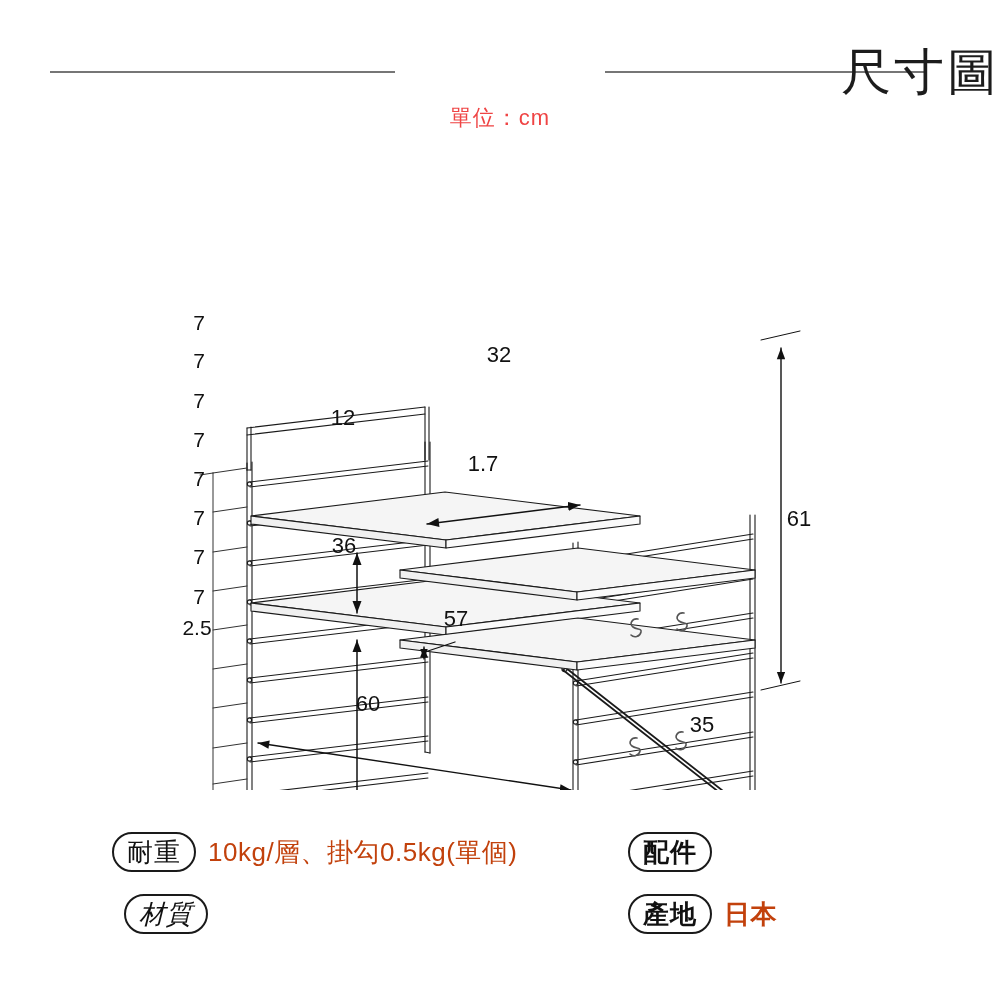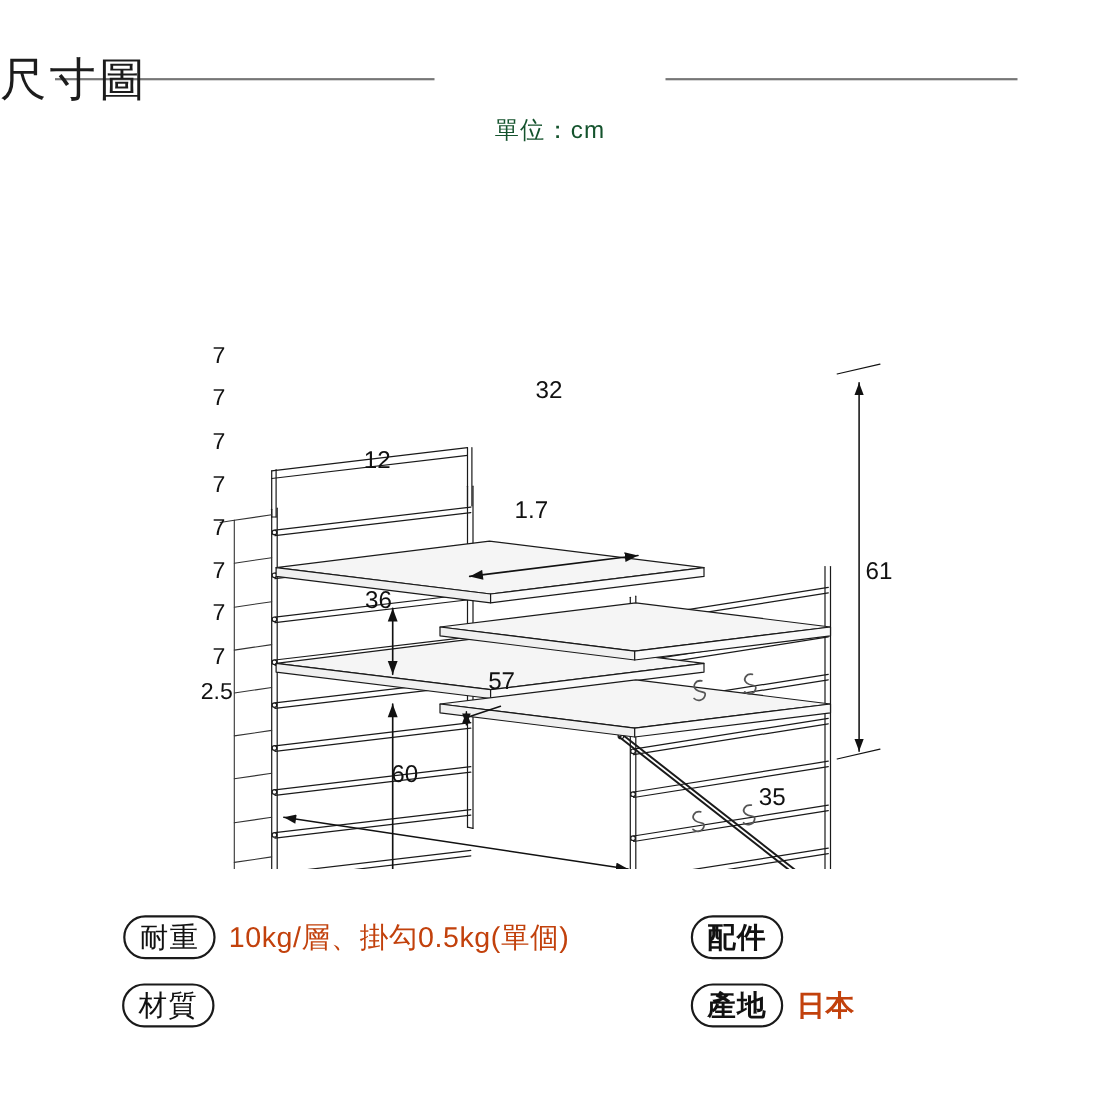--- a/index.html
+++ b/index.html
@@ -31,37 +31,37 @@
     background: #767676;
   }
   #rule-left  { left: 50px;  width: 345px; }
   #rule-right { left: 605px; width: 320px; }
 
   #page-title {
     position: absolute;
     left: 0;
     top: 46px;
     width: 1000px;
-    text-align: left;
-    font-size: 42px;
+    text-align: right;
+    font-size: 50px;
     line-height: 52px;
     letter-spacing: 3px;
     font-weight: 400;
     color: #1c1c1c;
   }
   #unit-label {
     position: absolute;
     left: 0;
     top: 104px;
     width: 1000px;
     text-align: center;
     font-size: 22px;
     line-height: 28px;
     letter-spacing: 1px;
-    color: #14532d;
+    color: #ef4444;
   }
 
   
   #drawing-area {
     position: absolute;
     left: 0;
     top: 170px;
     width: 1000px;
     height: 620px;
   }
@@ -110,21 +110,21 @@
     margin-left: 12px;
     font-size: 26px;
     line-height: 30px;
     letter-spacing: 0.5px;
     white-space: nowrap;
     color: #c2410c;
   }
 
   #cell-load     { left: 112px; top: 0; }
   #cell-accessory{ left: 628px; top: 0; font-weight: bold; }
-  #cell-material { left: 111px; top: 0; }
+  #cell-material { left: 124px; top: 0; font-style: italic; }
   #cell-origin   { left: 628px; top: 0; font-weight: bold; }
 
   
   text {
     font-family: "Liberation Sans", "DejaVu Sans", sans-serif;
     fill: #111111;
   }
 </style>
 </head>
 <body>

